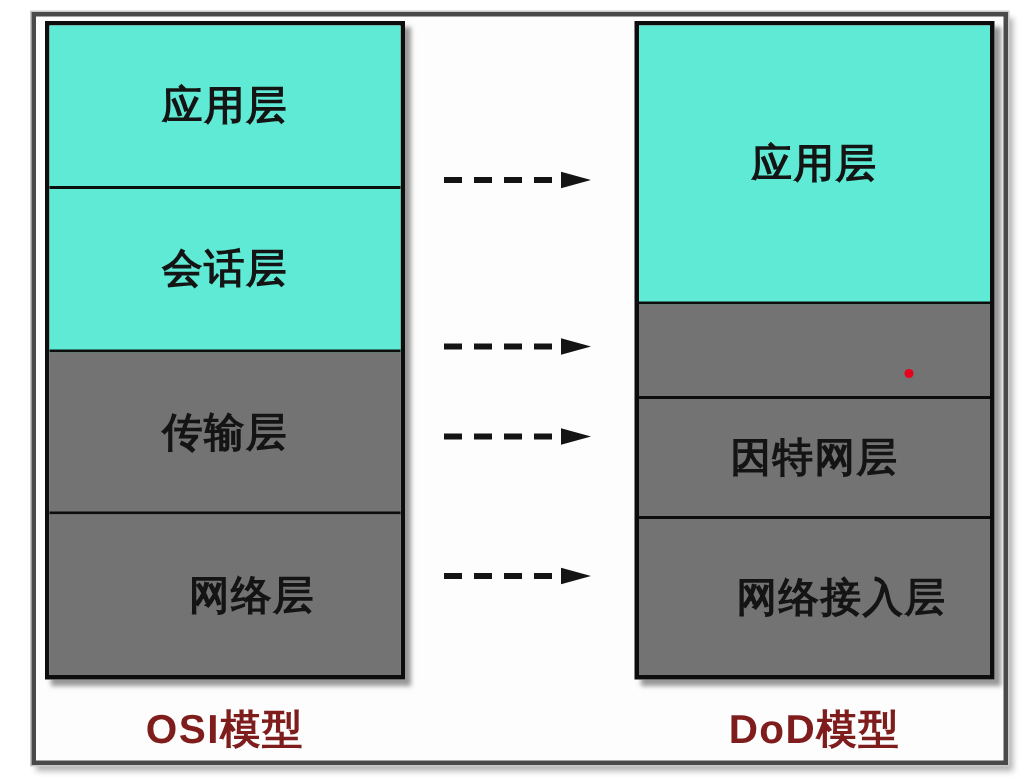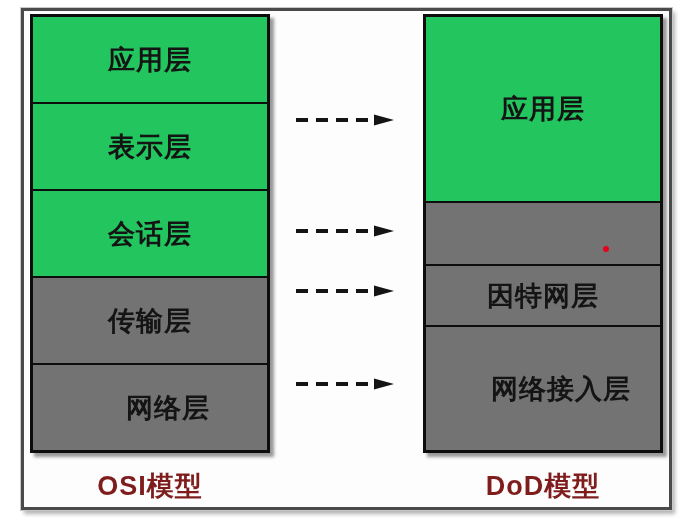--- a/index.html
+++ b/index.html
@@ -44,25 +44,25 @@
     justify-content: center;
     border-bottom: 2px solid #0d0d0d;
     font-size: 27px;
     font-weight: bold;
     color: #141414;
     letter-spacing: 1px;
     text-align: center;
   }
   .row:last-child { border-bottom: none; padding-left: 36px; }
   .osi .row { flex: 1 1 0; }
-  .blue  { background: #22c55e; }
+  .blue  { background: #5eead4; }
   .green { background: #737373; }
   .dod .row-app      { height: 186px; }
   .dod .row-host     { height: 63px; }
-  .dod .row-internet { height: 61px; }
+  .dod .row-internet { height: 80px; }
   .dod .row-access   { flex: 1 1 auto; }
   .red-dot {
     position: absolute;
     left: 177px; top: 43px;
     width: 6px; height: 6px;
     border-radius: 50%;
     background: #e8001c;
   }
   .arrow {
     position: absolute;
@@ -89,23 +89,20 @@
 </style>
 </head>
 <body>
 
 <div class="canvas">
   <div class="frame">
 
     <div class="stack osi">
       <div class="row blue">
           <span>应用层</span>
-        </div>
-      <div class="row blue">
-          <span>表示层</span>
         </div>
       <div class="row blue">
           <span>会话层</span>
         </div>
       <div class="row green">
           <span>传输层</span>
         </div>
       <div class="row green">
           <span>网络层</span>
         </div>

